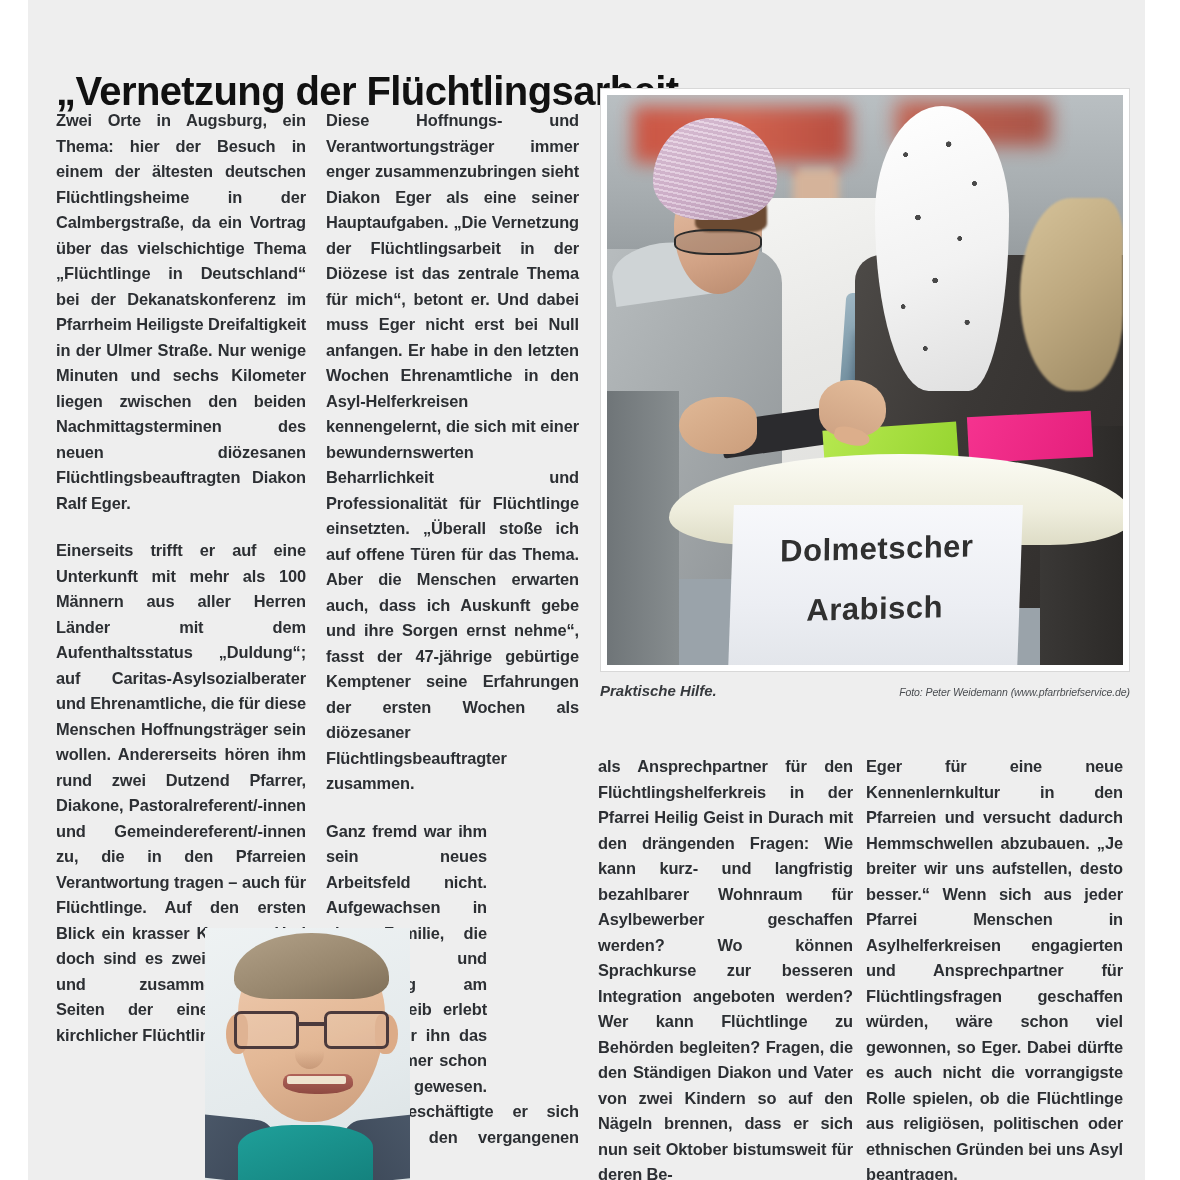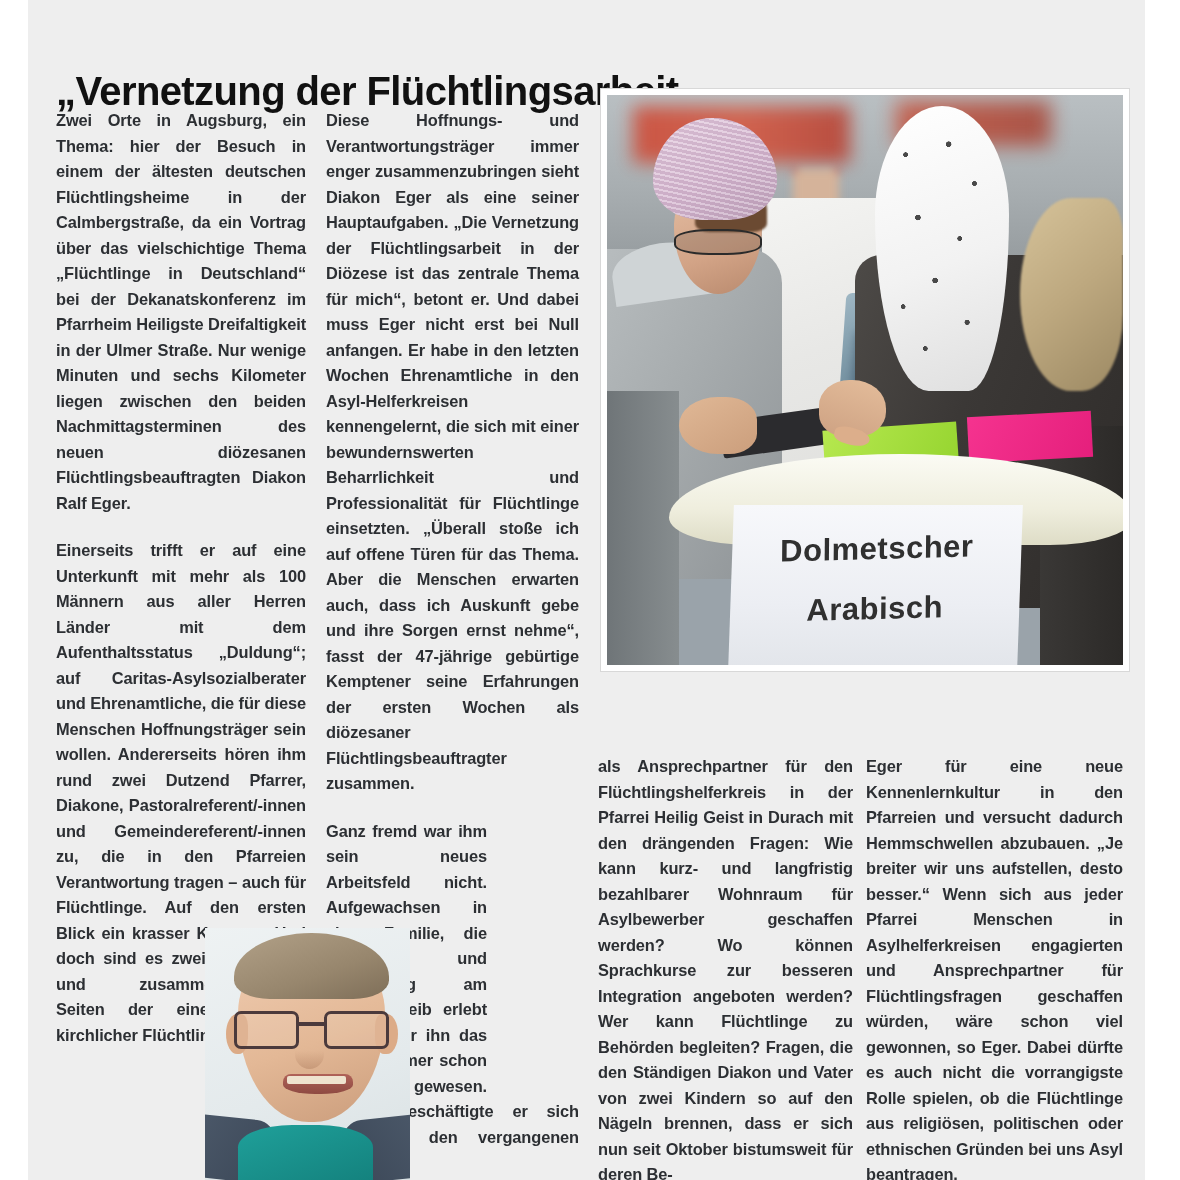--- a/index.html
+++ b/index.html
@@ -447,20 +447,24 @@
       <div class="ph-finger"></div>
       <div class="ph-table"></div>
 
       <div class="ph-banner">
         <span class="bl1">Dolmetscher</span>
         <span class="bl2">Arabisch</span>
       </div>
     </div>
   </div>
 
+  <div id="caption-row">
+    <div id="caption-main">Praktische Hilfe.</div>
+    <div id="caption-credit">Foto: Peter Weidemann (www.pfarrbriefservice.de)</div>
+  </div>
 
   <div id="portrait">
     <div class="pt-bg"></div>
     <div class="pt-jacket-l"></div>
     <div class="pt-jacket-r"></div>
     <div class="pt-shirt"></div>
     <div class="pt-head"></div>
     <div class="pt-ear-l"></div>
     <div class="pt-ear-r"></div>
     <div class="pt-hair"></div>

